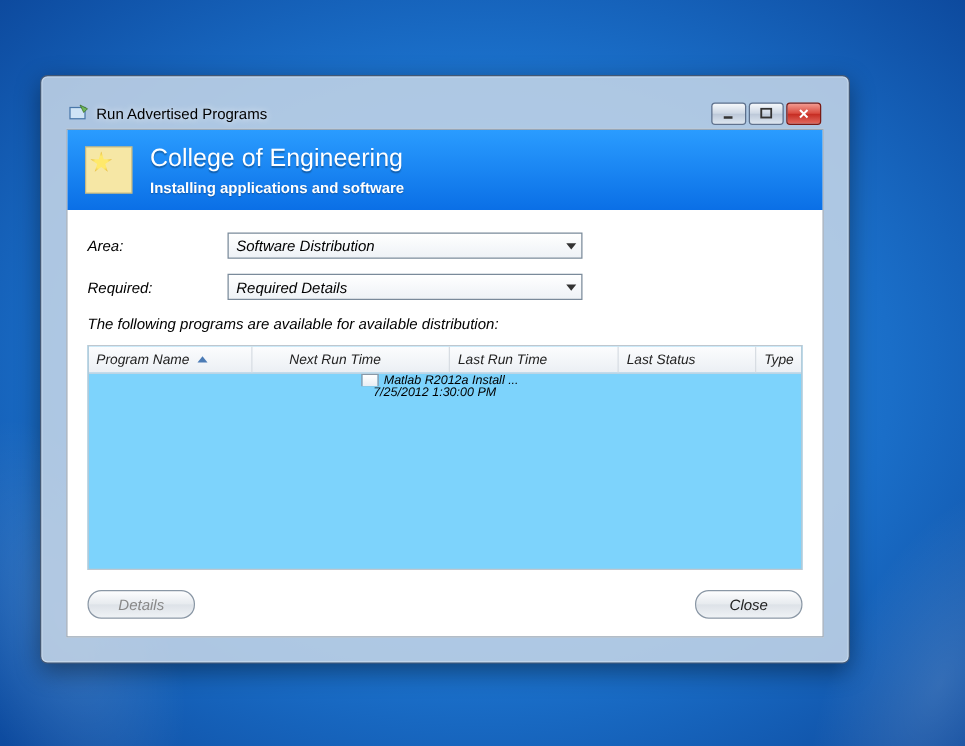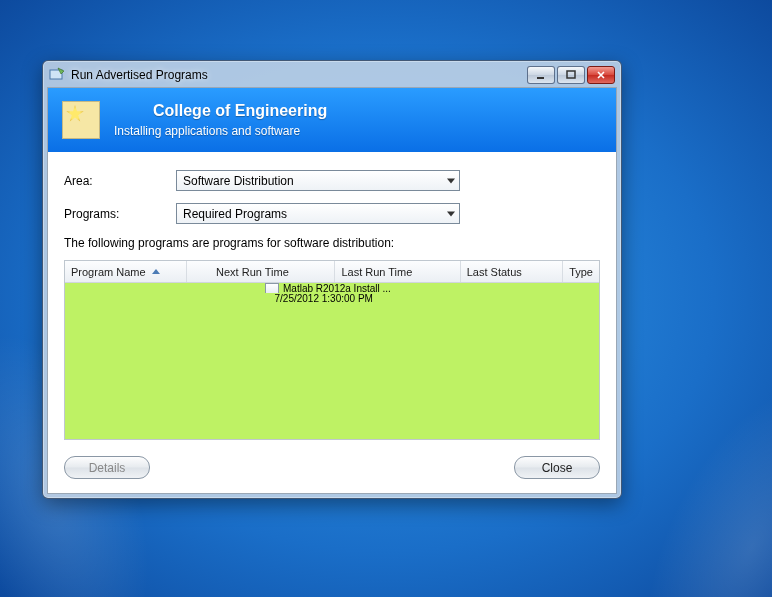--- a/index.html
+++ b/index.html
@@ -17,27 +17,27 @@
       position: absolute;
       width: 200px; height: 400px;
       background: radial-gradient(ellipse, rgba(255,255,255,0.15) 0%, transparent 60%);
       transform: rotate(-20deg);
     }
     body::before { bottom: -100px; left: -50px; }
     body::after  { bottom: -150px; right: -80px; transform: rotate(25deg); }
 
     .window {
       position: absolute;
-      left: 42px; top: 60px;
-      width: 580px;
+      left: 32px; top: 60px;
+      width: 648px;
       border: 1px solid rgba(20,40,70,0.7);
       border-radius: 6px;
       background: rgba(200,215,232,0.85);
       box-shadow: 0 0 0 1px rgba(255,255,255,0.35) inset, 0 6px 20px rgba(0,0,0,0.4);
-      padding: 4px;
+      padding: 20px;
     }
     .titlebar {
       height: 22px;
       display: flex;
       align-items: center;
       padding: 0 2px 2px 2px;
       color: #000;
       text-shadow: 0 0 6px rgba(255,255,255,0.9);
     }
     .title-icon {
@@ -84,24 +84,24 @@
       position: relative;
     }
     .banner-icon::before {
       content: "";
       position: absolute;
       top: 3px; left: 3px;
       width: 18px; height: 18px;
       background: radial-gradient(circle at 50% 50%, #ffe96b 40%, #e3b73b 70%);
       clip-path: polygon(50% 0%, 61% 35%, 98% 35%, 68% 57%, 79% 91%, 50% 70%, 21% 91%, 32% 57%, 2% 35%, 39% 35%);
     }
-    .banner-text h1 { font-size: 16px; font-weight: 700; margin-bottom: 4px; text-shadow: 0 1px 1px rgba(0,0,0,0.3); margin-left: 39px; }
-    .banner-text p  { font-size: 12px; font-weight: 400; text-shadow: 0 1px 1px rgba(0,0,0,0.3); }
-
-    .body-area { padding: 18px 16px 14px; }
+    .banner-text h1 { font-size: 20px; font-weight: 400; margin-bottom: 4px; text-shadow: 0 1px 1px rgba(0,0,0,0.3); }
+    .banner-text p  { font-size: 12px; font-weight: 700; text-shadow: 0 1px 1px rgba(0,0,0,0.3); }
+
+    .body-area { padding: 18px 16px 14px; font-style: italic; }
 
     .form-row {
       display: flex; align-items: center;
       margin-bottom: 12px;
     }
     .form-row label { width: 112px; color: #000; }
     .select {
       width: 284px; height: 21px;
       border: 1px solid #7a8a9a;
       background: linear-gradient(#fff,#eef2f6);
@@ -119,21 +119,21 @@
       border-right: 4px solid transparent;
       border-top: 5px solid #333;
       transform: translateY(-50%);
     }
 
     .hint { margin: 4px 0 10px; color: #000; }
 
     .listview {
       border: 1px solid #bfc7cf;
       height: 180px;
-      background: #bef264;
+      background: #7dd3fc;
       overflow: hidden;
     }
     .lv-header {
       display: flex;
       height: 22px;
       background: linear-gradient(#fcfdfe,#ebeff4);
       border-bottom: 1px solid #d0d6dd;
       font-size: 11px;
       color: #222;
     }
@@ -237,27 +237,27 @@
     <div class="body-area">
 
       <div class="form-row">
         <label>Area:</label>
         <div class="select">
           <span>Software Distribution</span>
         </div>
       </div>
 
       <div class="form-row">
-        <label>Programs:</label>
+        <label>Required:</label>
         <div class="select">
-          <span>Required Programs</span>
-        </div>
-      </div>
-
-      <div class="hint">The following programs are programs for software distribution:</div>
+          <span>Required Details</span>
+        </div>
+      </div>
+
+      <div class="hint">The following programs are available for available distribution:</div>
 
       <div class="listview">
         <div class="lv-header">
           <div class="lv-col c0 sorted">Program Name</div>
           <div class="lv-col c1">Next Run Time</div>
           <div class="lv-col c2">Last Run Time</div>
           <div class="lv-col c3">Last Status</div>
           <div class="lv-col c4">Type</div>
         </div>
         <div class="lv-row">

